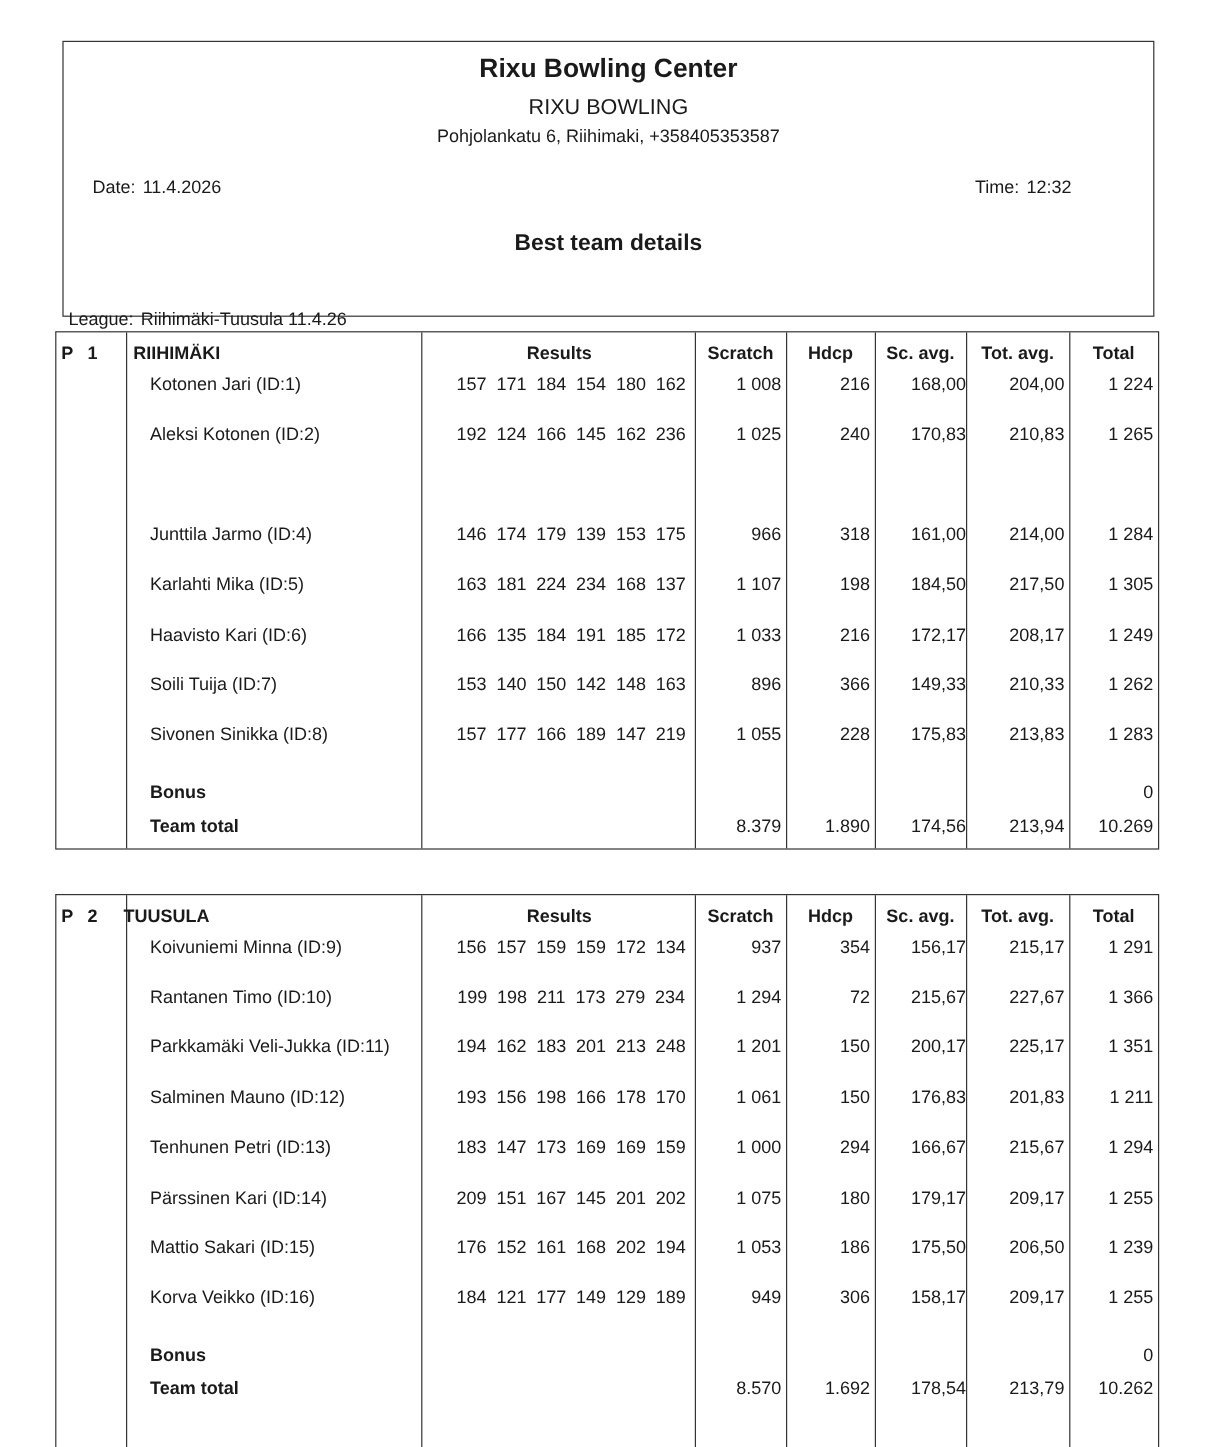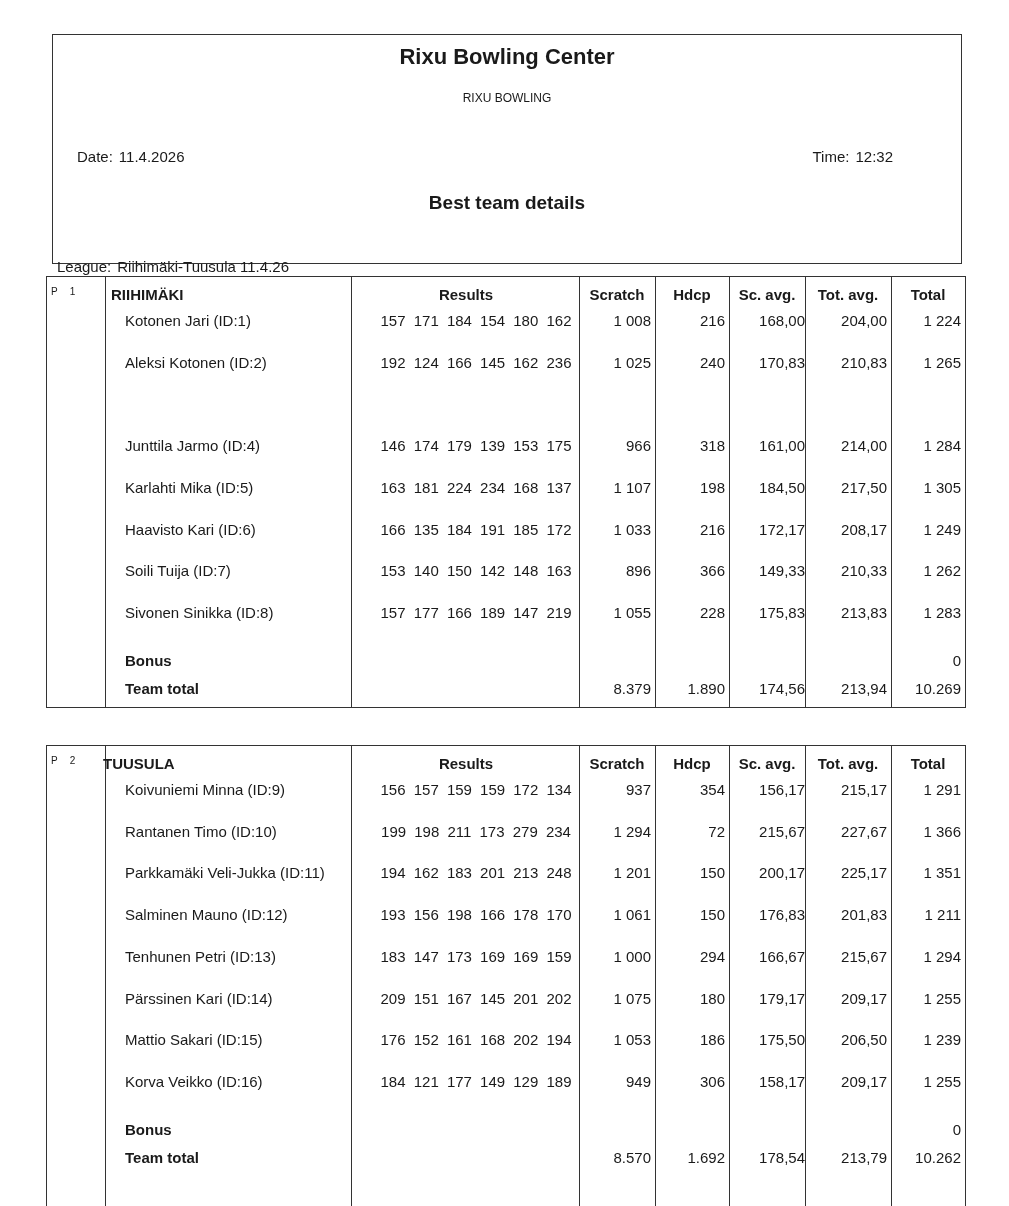--- a/index.html
+++ b/index.html
@@ -1,52 +1,53 @@
 <!DOCTYPE html>
 <html><head>
 <meta charset="utf-8">
 <style>
   html, body { margin:0; padding:0; background:#ffffff; }
   body { width:1009px; height:1206px; position:relative; font-family:"Liberation Sans", sans-serif; color:#1a1a1a; }
   .hdr-box { position:absolute; left:52px; top:34px; width:910px; height:230px; border:1.5px solid #333; box-sizing:border-box; }
   .center { position:absolute; left:0; right:0; text-align:center; }
   .title { top:9px; font-size:22px; font-weight:bold; }
-  .sub { top:56px; font-size:12px; }
+  .sub { top:44px; font-size:18px; }
   .addr { top:70px; font-size:15px; }
   .date { position:absolute; left:24px; top:113px; font-size:15px; }
   .time { position:absolute; right:68px; top:113px; font-size:15px; }
   .rtitle { top:157px; font-size:19px; font-weight:bold; }
   .league { position:absolute; left:4px; top:203px; font-size:15px;margin-top:20px; }
   .label { margin-right:6px; }
 
   .team { position:absolute; left:46px; width:920px; border:1.5px solid #333; box-sizing:border-box; }
   .team1 { top:276px; height:432px; }
   .team2 { top:713px; height:468px;margin-top:32px; }
   .vline { position:absolute; top:0; bottom:0; width:0; border-left:1.5px solid #333; }
-  .pos { position:absolute; left:4px; top:9px; font-size:10px; font-weight:normal; }
+  .pos { position:absolute; left:4px; top:9px; font-size:15px; font-weight:bold; }
   .pos span { margin-right:12px; }
   .tname { position:absolute; top:9px; font-size:15px; font-weight:bold; }
   .colhdr { position:absolute; top:9px; font-size:15px; font-weight:bold; text-align:center; }
   .prow { position:absolute; left:0; right:0; height:42px; font-size:15px; }
   .pname { position:absolute; left:78px; top:0; width:230px; line-height:20px; }
   .res { position:absolute; left:324px; top:0; width:210px; line-height:20px; word-spacing:4px;text-align:center; }
   .num { position:absolute; top:0; text-align:right; line-height:20px; }
   .c-scr { left:532px; width:72px; }
   .c-hdc { left:612px; width:66px; }
   .c-sca { left:686px; width:72px; }
   .c-tota { left:762px; width:78px; }
   .c-tot { left:848px; width:66px; }
   .bold { font-weight:bold; }
 </style>
 </head>
 <body>
 
 <div class="hdr-box">
   <div class="center title">Rixu Bowling Center</div>
   <div class="center sub">RIXU BOWLING</div>
+  <div class="center addr">Pohjolankatu 6, Riihimaki, +358405353587</div>
   <div class="date"><span class="label">Date:</span><span>11.4.2026</span></div>
   <div class="time"><span class="label">Time:</span><span>12:32</span></div>
   <div class="center rtitle">Best team details</div>
   <div class="league"><span class="label">League:</span><span>Riihimäki-Tuusula 11.4.26</span></div>
 </div>
 
 <div id="teams-root">
     <div class="team team1">
       <div class="vline" style="left:58px"></div>
       <div class="vline" style="left:304px"></div>

